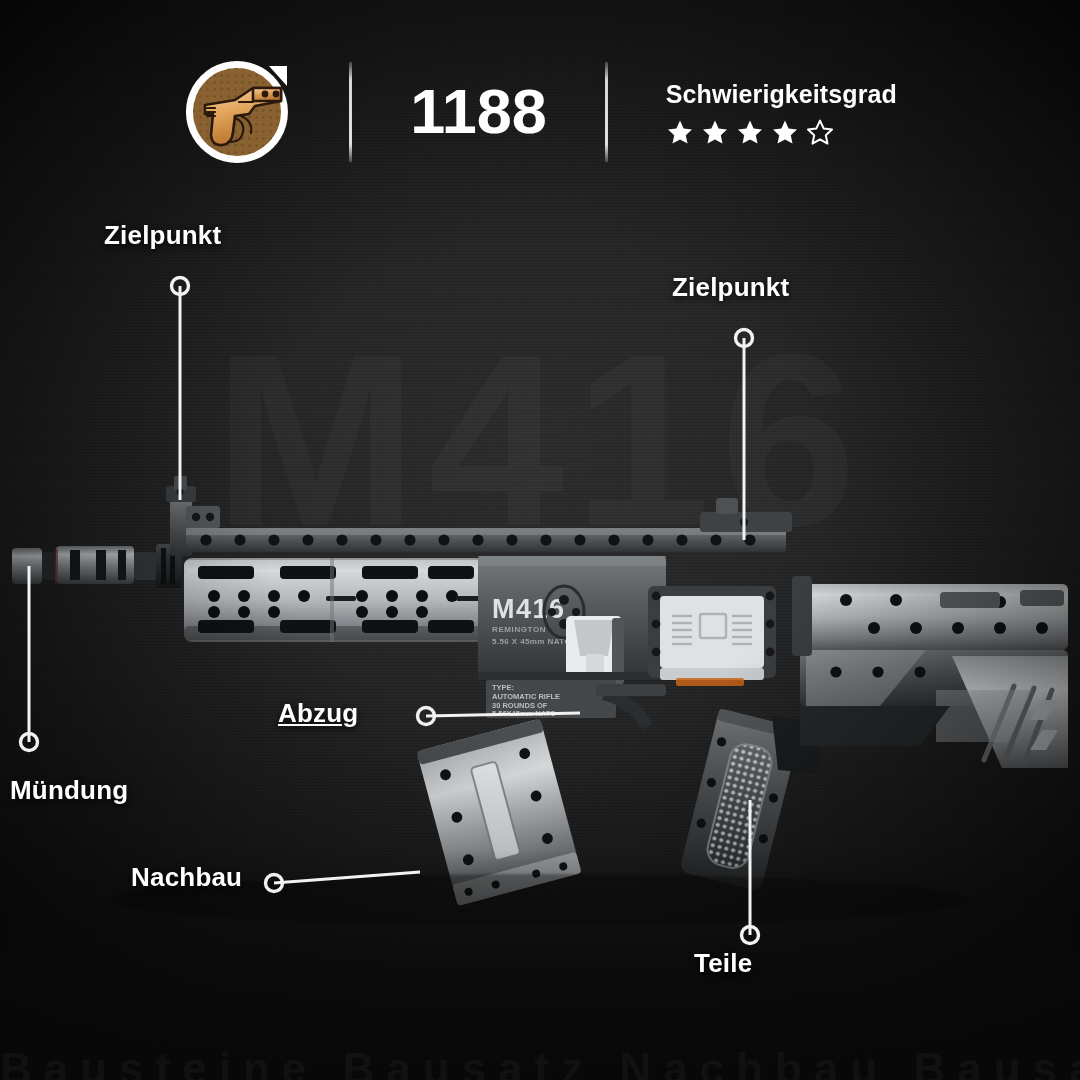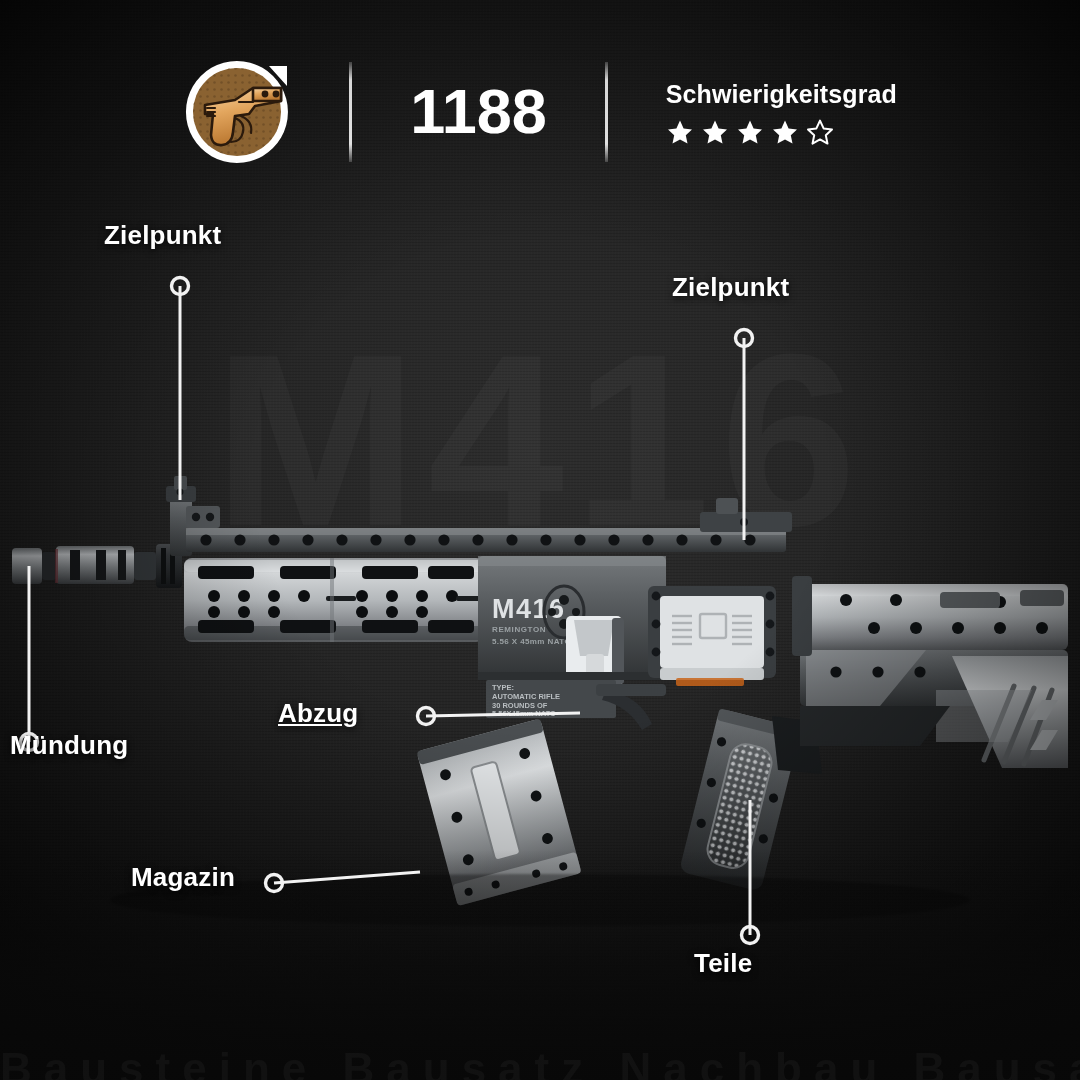--- a/index.html
+++ b/index.html
@@ -487,19 +487,19 @@
       <circle cx="426" cy="716" r="8.5" fill="none" stroke="#f2f2f2" stroke-width="3.4"></circle>
       <line x1="274" y1="883" x2="420" y2="872" stroke="#f2f2f2" stroke-width="3"></line>
       <circle cx="274" cy="883" r="8.5" fill="none" stroke="#f2f2f2" stroke-width="3.4"></circle>
       <line x1="750" y1="935" x2="750" y2="800" stroke="#f2f2f2" stroke-width="3"></line>
       <circle cx="750" cy="935" r="8.5" fill="none" stroke="#f2f2f2" stroke-width="3.4"></circle>
     </svg>
 
   <div id="callout-labels">
       <div class="callout-label" style="left: 104px; top: 220px;">Zielpunkt</div>
       <div class="callout-label" style="left: 672px; top: 272px;">Zielpunkt</div>
-      <div class="callout-label" style="left: 10px; top: 730px;">Mündung</div>
+      <div class="callout-label" style="left: 10px; top: 775px;">Mündung</div>
       <div class="callout-label" style="left: 278px; top: 698px; text-decoration: underline;">Abzug</div>
-      <div class="callout-label" style="left: 131px; top: 862px;">Magazin</div>
+      <div class="callout-label" style="left: 131px; top: 862px;">Nachbau</div>
       <div class="callout-label" style="left: 694px; top: 948px;">Teile</div>
     </div>
 
 </div>
 
 </body></html>

